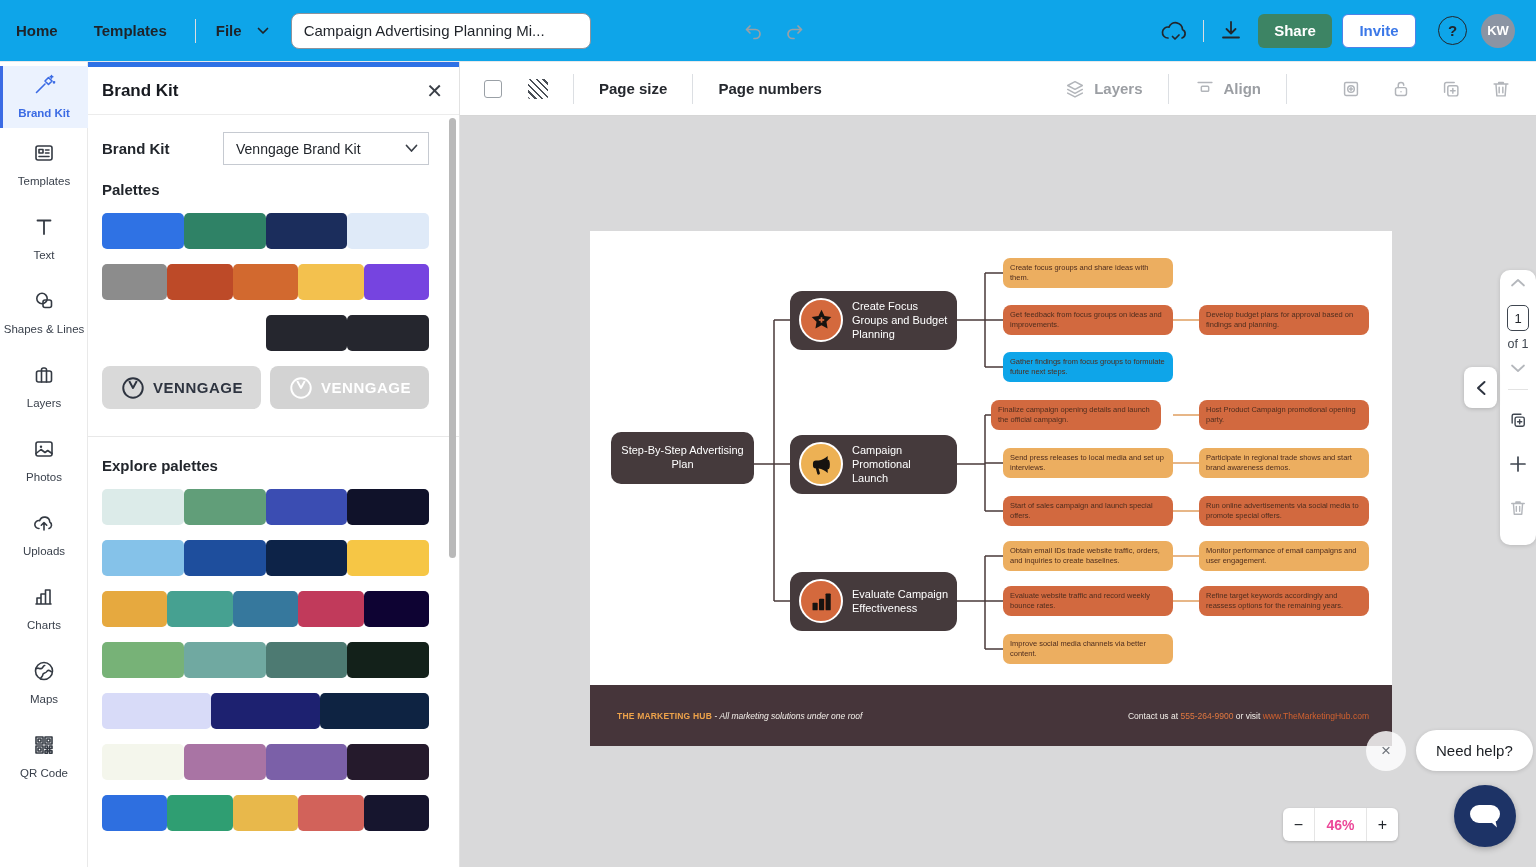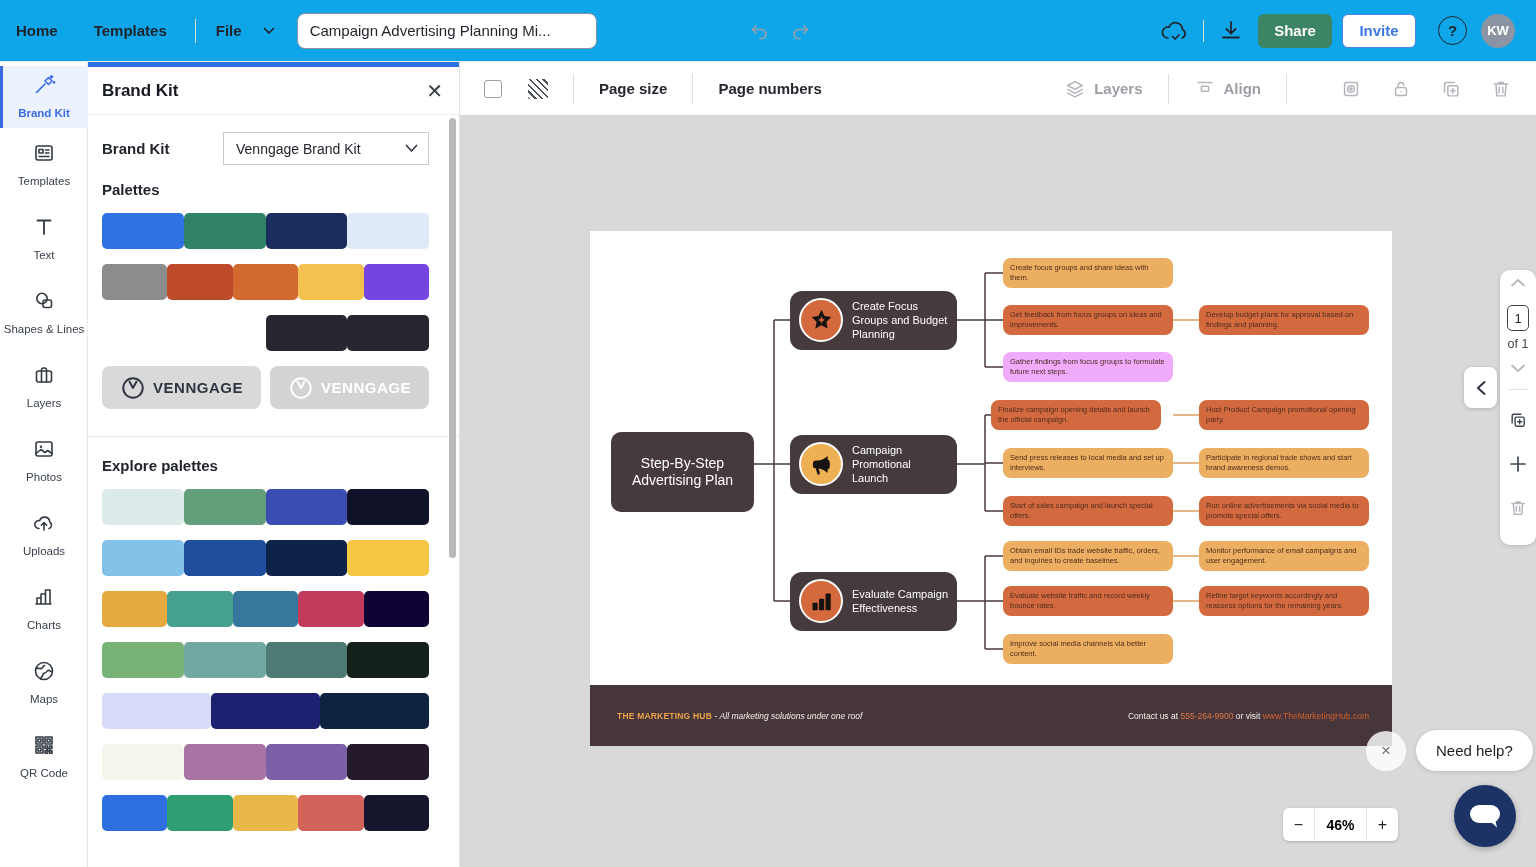--- a/index.html
+++ b/index.html
@@ -5,21 +5,21 @@
   * { box-sizing: border-box; margin: 0; padding: 0; }
   html,body { width:1536px; height:867px; overflow:hidden; }
   body { font-family:"Liberation Sans", sans-serif; background:#d9d9da; position:relative; color:#22262c; }
 
   
   .topbar { position:absolute; left:0; top:0; width:1536px; height:62px; background:#0ea5e9;
             border-bottom:1px solid #e7e9ec; display:flex; align-items:center; padding-left:16px; z-index:6; }
   .tb-link { font-size:15px; font-weight:600; color:#1f2329; cursor:pointer; }
   .tb-templates { margin-left:36px; }
   .tb-div { width:1px; height:24px; background:#dadde1; margin-left:28px; }
-  .tb-file { margin-left:20px; display:flex; align-items:center; gap:21px; }
+  .tb-file { margin-left:20px; display:flex; align-items:center; gap:15px; }
   .tb-title { margin-left:22px; width:300px; height:36px; border:1px solid #8d939c; border-radius:8px;
               padding:0 12px; font-size:15px; color:#1f2329; font-family:"Liberation Sans",sans-serif; background:#fff; }
   .tb-undo { margin-left:152px; display:flex; gap:22px; }
   .tb-right { margin-left:auto; margin-right:21px; display:flex; align-items:center; }
   .tb-ic { display:flex; align-items:center; justify-content:center; cursor:pointer; }
   .tb-div2 { width:1px; height:22px; background:#dadde1; margin:0 15px; }
   .btn-share { margin-left:15px; width:74px; height:34px; border-radius:6px; background:#3d8464; color:#fff;
                font-size:15px; font-weight:600; border:none; cursor:pointer; }
   .btn-invite { margin-left:10px; width:74px; height:34px; border-radius:6px; background:#fff; color:#3b78e8;
                 font-size:15px; font-weight:600; border:1px solid #4d82e8; cursor:pointer; }
@@ -75,31 +75,31 @@
   .ct-label { font-size:15px; font-weight:600; color:#25282e; cursor:pointer; }
   .ct-right { margin-left:auto; display:flex; align-items:center; }
   .ct-gray { display:flex; align-items:center; gap:8px; color:#9b9ea3; font-size:15px; font-weight:600; }
   .ct-gray svg { stroke:#b2b5ba; fill:none; stroke-width:1.6; stroke-linecap:round; stroke-linejoin:round; }
   .ct-icon { margin-left:28px; display:flex; }
   .ct-icon svg { stroke:#b2b5ba; fill:none; stroke-width:1.6; stroke-linecap:round; stroke-linejoin:round; }
 
   
   .page { position:absolute; left:590px; top:231px; width:802px; height:515px; background:#fff; z-index:1; }
   .connectors { position:absolute; left:0; top:0; }
-  .center-node { position:absolute; left:21px; top:201px; width:143px; height:80px; background:#453a3c; border-radius:10px;
-                 color:#fff; font-size:14px; font-weight:500; display:flex; align-items:center; justify-content:center;
+  .center-node { position:absolute; left:21px; top:201px; width:143px; height:52px; background:#453a3c; border-radius:10px;
+                 color:#fff; font-size:11px; font-weight:500; display:flex; align-items:center; justify-content:center;
                  text-align:center; line-height:1.25; padding:0 8px; cursor:pointer; }
   .branch-node { position:absolute; width:167px; height:59px; background:#453a3c; border-radius:12px; display:flex;
                  align-items:center; padding:0 8px 0 9px; gap:9px; cursor:pointer; }
   .branch-circle { width:44px; height:44px; min-width:44px; border-radius:50%; border:2.5px solid #fff;
                    display:flex; align-items:center; justify-content:center; }
   .branch-label { color:#fff; font-size:11px; font-weight:500; line-height:1.3; }
   .leaf { position:absolute; width:170px; transform:translateY(-50%); border-radius:8px; padding:5px 7px;
           font-size:7.5px; line-height:1.3; color:#4f2d1e; display:flex; align-items:center; min-height:30px; cursor:pointer; }
-  .leaf.light { background:#ecae60; }
+  .leaf.light { background:#ecae60;border-radius:7px; }
   .leaf.dark  { background:#d2693f; }
 
   .page-footer { position:absolute; left:0; bottom:0; width:100%; height:61px; background:#46353a; display:flex;
                  align-items:center; justify-content:space-between; padding:0 23px 0 27px; font-size:8.5px; color:#f3efe9;
                  cursor:pointer; }
   .pf-brand { color:#eda24a; font-weight:700; letter-spacing:.2px; }
   .pf-tagline { font-style:italic; }
   .pf-phone { color:#e07840; }
   .pf-url { color:#d2622f; }
 
@@ -119,21 +119,21 @@
   .pager svg.dark { stroke:#3f4650; fill:none; stroke-width:1.7; stroke-linecap:round; stroke-linejoin:round; }
   .pager svg.gray { stroke:#b4b7bc; fill:none; stroke-width:1.7; stroke-linecap:round; stroke-linejoin:round; }
 
   .collapse-btn { position:absolute; left:1464px; top:367px; width:33px; height:41px; background:#fff; border:none;
                   border-radius:8px; box-shadow:0 1px 4px rgba(0,0,0,.18); display:flex; align-items:center;
                   justify-content:center; cursor:pointer; z-index:2; }
   .zoom-pill { position:absolute; left:1283px; top:808px; width:115px; height:33px; background:#fff; border-radius:6px;
                box-shadow:0 1px 3px rgba(0,0,0,.2); display:flex; align-items:stretch; z-index:2; }
   .zp-btn { width:31px; display:flex; align-items:center; justify-content:center; font-size:16px; color:#22262c; cursor:pointer; }
   .zp-val { flex:1; border-left:1px solid #e5e5e5; border-right:1px solid #e5e5e5; display:flex; align-items:center;
-            justify-content:center; font-size:14px; font-weight:600; color:#000000; }
+            justify-content:center; font-size:14px; font-weight:600; color:#ec4899; }
   .help-close { position:absolute; left:1366px; top:731px; width:40px; height:40px; border-radius:50%;
                 background:rgba(255,255,255,.82); color:#6f747b; font-size:17px; display:flex; align-items:center;
                 justify-content:center; cursor:pointer; z-index:2; }
   .help-pill { position:absolute; left:1416px; top:730px; height:41px; padding:0 20px; border-radius:21px; background:#fff;
                box-shadow:0 1px 4px rgba(0,0,0,.15); display:flex; align-items:center; font-size:15px; font-weight:500;
                color:#1c1f24; cursor:pointer; z-index:2; }
   .chat-btn { position:absolute; left:1454px; top:785px; width:62px; height:62px; border-radius:50%; background:#1d3366;
               box-shadow:0 2px 6px rgba(0,0,0,.25); display:flex; align-items:center; justify-content:center;
               cursor:pointer; z-index:2; }
 </style>
@@ -439,21 +439,21 @@
           <path fill="#171310" d="M12 2.5l2.7 5.5 6 .9-4.3 4.2 1 6-5.4-2.9-5.4 2.9 1-6L3.3 8.9l6-.9z"></path>
           <rect x="9.6" y="10.8" width="4.8" height="1.5" fill="#d4693d"></rect>
           <rect x="11.25" y="9.1" width="1.5" height="4.8" fill="#d4693d"></rect>
         </svg>
       </span>
       <span class="branch-label">Create Focus Groups and Budget Planning</span>
     </div>
     <div class="leaf light" style="left: 413px; top: 42px; background: rgb(236, 174, 96);">Create focus groups and share ideas with them.</div>
     <div class="leaf dark" style="left: 413px; top: 89px; background: rgb(210, 105, 63);">Get feedback from focus groups on ideas and improvements.</div>
     <div class="leaf dark" style="left: 609px; top: 89px; background: rgb(210, 105, 63);">Develop budget plans for approval based on findings and planning.</div>
-    <div class="leaf light" style="left: 413px; top: 136px; background: #f0abfc;">Gather findings from focus groups to formulate future next steps.</div>
+    <div class="leaf light" style="left: 413px; top: 136px; background: #0ea5e9;">Gather findings from focus groups to formulate future next steps.</div>
     <div class="branch-node" style="left: 200px; top: 203.5px; background: rgb(69, 58, 60);">
       <span class="branch-circle" style="background: rgb(237, 177, 84);">
         <svg width="27" height="27" viewBox="0 0 24 24">
           <path fill="#171310" d="M17.5 4.5v15c-2.6-2.4-5.1-3.6-8-4H7A2.6 2.6 0 0 1 4.4 12.9v-1.8A2.6 2.6 0 0 1 7 8.5h2.5c2.9-.4 5.4-1.6 8-4z"></path>
           <path d="M8.3 15.8l1.1 4" stroke="#171310" stroke-width="2.4" stroke-linecap="round"></path>
           <ellipse cx="17.8" cy="12" rx="1.6" ry="4.2" fill="#171310"></ellipse>
         </svg>
       </span>
       <span class="branch-label">Campaign Promotional Launch</span>
     </div>

